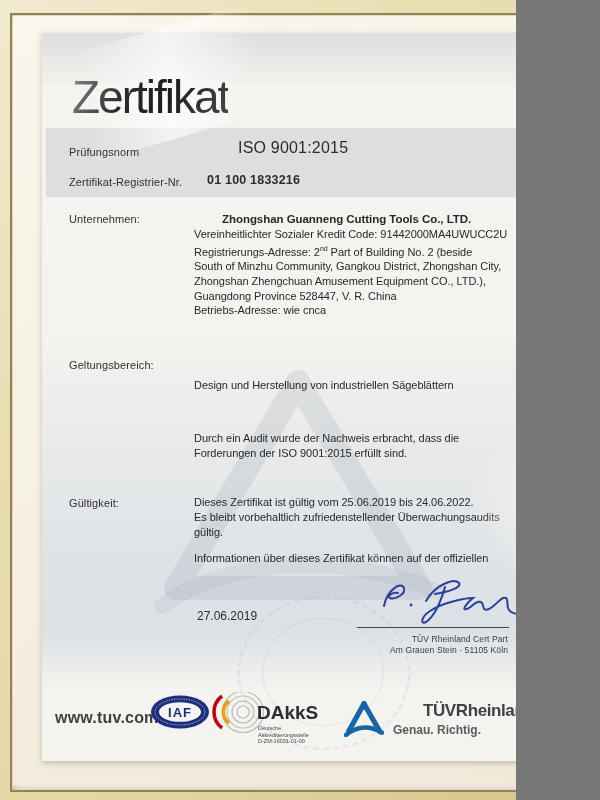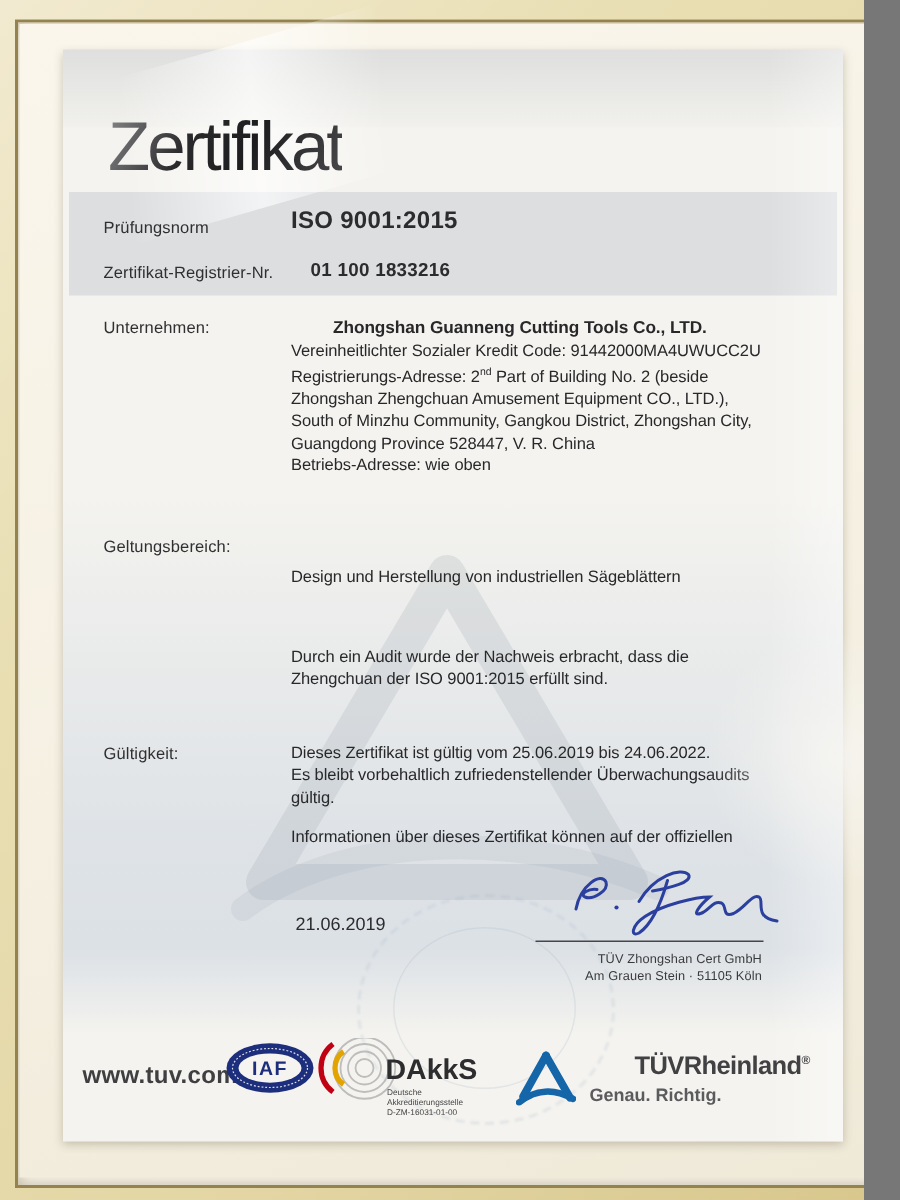--- a/index.html
+++ b/index.html
@@ -1,17 +1,17 @@
 <!DOCTYPE html>
 <html><head>
 <meta charset="utf-8">
 <style>
   html,body{margin:0;padding:0;background:#777;}
   .photo{
-    position:relative;width:576px;height:800px;overflow:hidden;
+    position:relative;width:516px;height:800px;overflow:hidden;
     font-family:"Liberation Sans", sans-serif;
     background:linear-gradient(135deg,#f2ead0 0%,#e9dfb4 30%,#e3d6a4 70%,#d8c88e 100%);
   }
   
   .frame-lip{
     position:absolute;left:10px;top:13px;width:575px;height:775px;
     border:2px solid #94834e;background:#f7f3e8;
     box-shadow:inset 0 0 10px rgba(90,70,30,.35);
   }
   
@@ -60,21 +60,21 @@
     border:1.5px solid rgba(165,180,198,.22);filter:blur(.5px);
   }
   .txt{position:absolute;color:#2c2c2e;z-index:3;}
   .cert-title{
     left:72px;top:70px;font-size:46px;letter-spacing:-2px;font-weight:400;
     color:#303032;
     background:linear-gradient(115deg,#8b8b8d 0%,#2a2a2c 35%,#1d1d1f 60%,#4a4a4e 100%);
     -webkit-background-clip:text;background-clip:text;-webkit-text-fill-color:transparent;
   }
   .lbl{font-size:11px;color:#303032;letter-spacing:.1px;}
-  .val-big{font-size:16px;font-weight:700;letter-spacing:.2px;}
+  .val-big{font-size:16px;font-weight:400;letter-spacing:.2px;margin-left:44px;}
   .val-mid{font-size:12.5px;font-weight:700;letter-spacing:.2px;margin-left:13px;}
   .body-block{font-size:11px;line-height:14.8px;color:#28282a;letter-spacing:-0.05px;}
   .body-block .bold-line{font-weight:700;font-size:11.5px;margin-left:28px;}
   .body-block sup{font-size:7px;}
   .sig-line{position:absolute;left:357px;top:627px;width:152px;height:1.4px;background:#46464a;z-index:3;}
   .issuer{
     position:absolute;left:320px;top:634px;width:188px;text-align:right;
     font-size:8.5px;line-height:10.8px;color:#3a3a3c;z-index:3;letter-spacing:.1px;
   }
   .website{position:absolute;left:55px;top:709px;font-size:16px;font-weight:700;color:#3f3f41;z-index:3;letter-spacing:.2px;}
@@ -112,60 +112,60 @@
   <div class="txt val-big" style="left:194px;top:139px;">ISO 9001:2015</div>
 
   <div class="txt lbl" style="left:69px;top:176px;">Zertifikat-Registrier-Nr.</div>
   <div class="txt val-mid" style="left:194px;top:173px;">01 100 1833216</div>
 
   <div class="txt lbl" style="left:69px;top:213px;">Unternehmen:</div>
   <div class="txt body-block" style="left:194px;top:212px;width:345px;">
     <div class="bold-line">Zhongshan Guanneng Cutting Tools Co., LTD.</div>
     <div>Vereinheitlichter Sozialer Kredit Code: 91442000MA4UWUCC2U</div>
     <div><span>Registrierungs-Adresse: 2</span><sup>nd</sup><span> Part of Building No. 2 (beside</span></div>
+    <div>South of Minzhu Community, Gangkou District, Zhongshan City,</div>
     <div>Zhongshan Zhengchuan Amusement Equipment CO., LTD.),</div>
-    <div>South of Minzhu Community, Gangkou District, Zhongshan City,</div>
     <div>Guangdong Province 528447, V. R. China</div>
-    <div>Betriebs-Adresse: wie oben</div>
+    <div>Betriebs-Adresse: wie cnca</div>
   </div>
 
   <div class="txt lbl" style="left:69px;top:359px;">Geltungsbereich:</div>
   <div class="txt body-block" style="left:194px;top:378px;width:350px;">Design und Herstellung von industriellen Sägeblättern</div>
 
   <div class="txt body-block" style="left:194px;top:431px;width:350px;line-height:15.2px;">
     <div>Durch ein Audit wurde der Nachweis erbracht, dass die</div>
-    <div>Zhengchuan der ISO 9001:2015 erfüllt sind.</div>
+    <div>Forderungen der ISO 9001:2015 erfüllt sind.</div>
   </div>
 
   <div class="txt lbl" style="left:69px;top:497px;">Gültigkeit:</div>
   <div class="txt body-block" style="left:194px;top:495px;width:355px;line-height:15.2px;">
     <div>Dieses Zertifikat ist gültig vom 25.06.2019 bis 24.06.2022.</div>
     <div>Es bleibt vorbehaltlich zufriedenstellender Überwachungsaudits</div>
     <div>gültig.</div>
   </div>
 
   <div class="txt body-block" style="left:194px;top:551px;width:355px;line-height:15.2px;">
     <div>Informationen über dieses Zertifikat können auf der offiziellen</div>
   </div>
 
   <div class="overlay glare-right"></div>
 
-  <div class="txt" style="left:197px;top:609px;font-size:12px;">21.06.2019</div>
+  <div class="txt" style="left:197px;top:609px;font-size:12px;">27.06.2019</div>
 
   <svg class="txt" style="left:374px;top:574px;" width="152" height="52" viewBox="0 0 152 52">
     <g fill="none" stroke="#2b3f9e" stroke-width="2" stroke-linecap="round">
       <path d="M10 32 C 13 16 27 7 30 14 C 32 20 21 26 16 24 C 12 22 19 18 24 19"></path>
       <circle cx="37" cy="31" r="1.4" fill="#2b3f9e" stroke="none"></circle>
       <path d="M52 27 C 62 10 80 4 85 9 C 88 14 73 18 61 20"></path>
       <path d="M71 13 C 67 27 61 42 52 48 C 46 51 47 43 56 37 C 68 29 90 24 99 24 C 92 30 87 37 93 35 C 99 33 101 26 107 28 C 111 30 107 38 115 35 C 123 31 127 22 132 24 C 136 26 128 38 144 40"></path>
     </g>
   </svg>
   <div class="sig-line"></div>
   <div class="issuer">
-    <div>TÜV Zhongshan Cert GmbH</div>
+    <div>TÜV Rheinland Cert Part</div>
     <div>Am Grauen Stein · 51105 Köln</div>
   </div>
 
   <div class="website">www.tuv.com</div>
 
   <svg style="position:absolute;left:149px;top:693px;z-index:3;" width="62" height="38" viewBox="0 0 124 76">
     <ellipse cx="62" cy="38" rx="58" ry="33" fill="#1c2e7c"></ellipse>
     <ellipse cx="62" cy="38" rx="50" ry="26" fill="none" stroke="rgba(255,255,255,.85)" stroke-width="1.6" stroke-dasharray="2.5 2.5"></ellipse>
     <ellipse cx="62" cy="38" rx="42" ry="19.5" fill="#f5f4f0"></ellipse>
     <text x="62" y="47" text-anchor="middle" font-family="Liberation Sans, sans-serif" font-size="26" font-weight="700" fill="#1c2e7c" letter-spacing="2">IAF</text>

